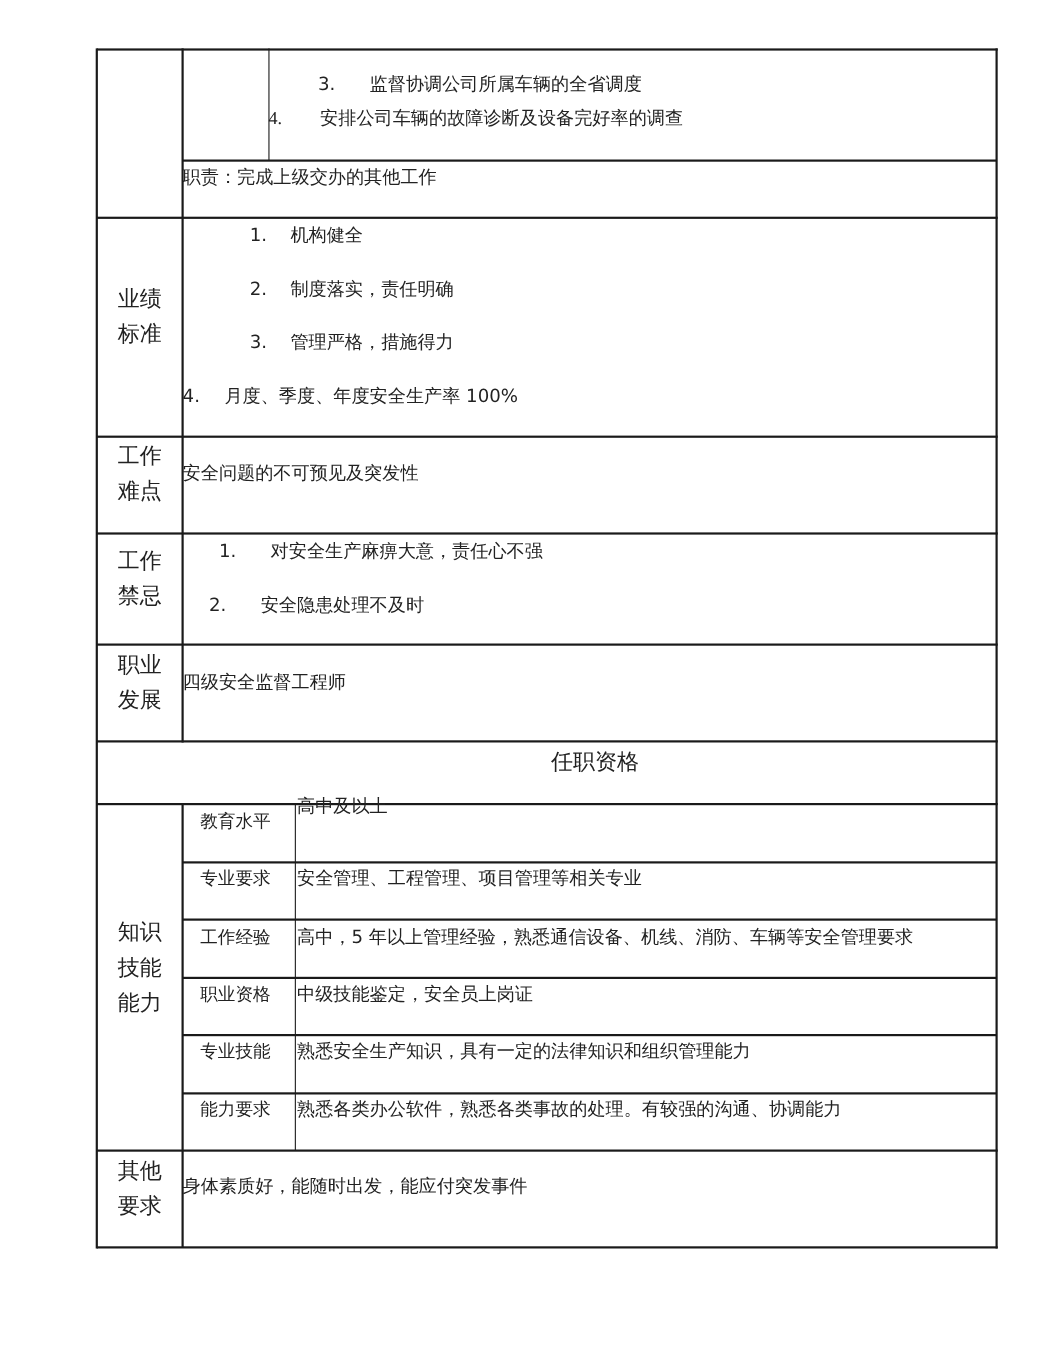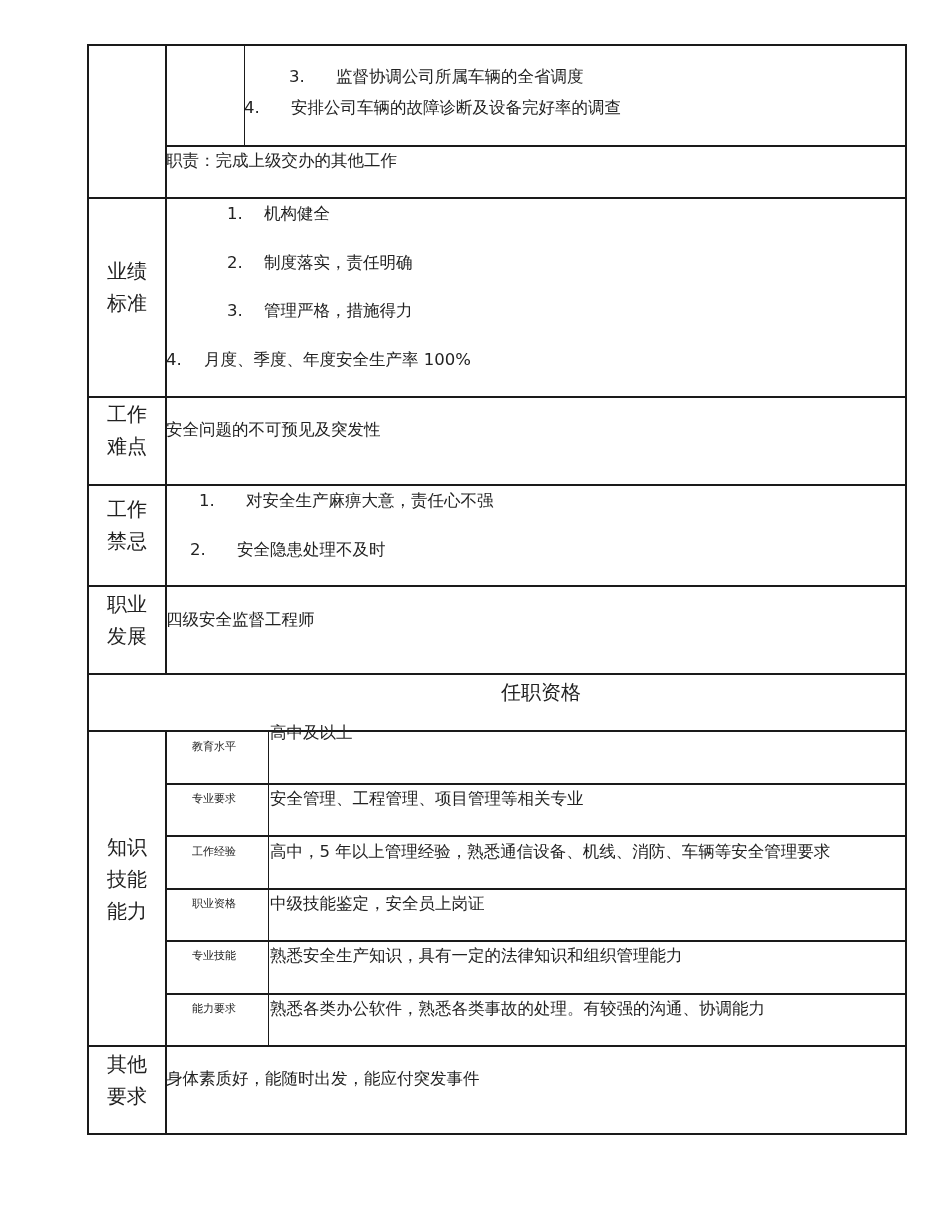--- a/index.html
+++ b/index.html
@@ -3,21 +3,21 @@
 <meta charset="utf-8">
 <style>
   html, body { margin:0; padding:0; background:#ffffff; }
   body { width:950px; height:1230px; position:relative; font-family:"DejaVu Sans", "Liberation Sans", sans-serif; color:#222; }
   .line { position:absolute; background:#1a1a1a; }
   .h { height:2px; }
   .v { width:2px; }
   .vl { width:1px; }
   .txt { position:absolute; font-size:16.5px; line-height:20px; white-space:nowrap; color:#222; }
   .lbl { position:absolute; font-size:20px; line-height:32px; width:78px; text-align:center; color:#222; }
-  .sub { position:absolute; font-size:11px; line-height:20px; width:100px; text-align:center; color:#222; }
+  .sub { position:absolute; font-size:16px; line-height:20px; width:100px; text-align:center; color:#222; }
   .num { display:inline-block; }
   .title { position:absolute; font-size:20px; line-height:26px; text-align:center; width:818px; left:88px; color:#222; }
 </style>
 </head>
 <body>
 
 <div>
 
   <div class="line h" style="left:88px;top:44px;width:819px;"></div>
   <div class="line v" style="left:87px;top:44px;height:1091px;"></div>
@@ -27,21 +27,21 @@
   <div class="line v" style="left:165px;top:44px;height:631px;"></div>
   <div class="line v" style="left:165px;top:731px;height:403px;"></div>
 
   <div class="line vl" style="left:244px;top:44px;height:102px;"></div>
   <div class="line h" style="left:166px;top:145px;width:740px;"></div>
   <div class="line h" style="left:88px;top:197px;width:819px;"></div>
 
   <div class="txt" style="left:277px;top:67px;margin-left:12px;">
     <span class="num" style="width:47px;">3.</span><span>监督协调公司所属车辆的全省调度</span>
   </div>
-  <div class="txt" style="left:244px;top:98px;">
+  <div class="txt" style="left:244px;top:98px;font-family:Liberation Serif, serif;">
     <span class="num" style="width:47px;">4.</span><span>安排公司车辆的故障诊断及设备完好率的调查</span>
   </div>
   <div class="txt" style="left:166px;top:151px;">职责：完成上级交办的其他工作</div>
 
   <div class="lbl" style="left:88px;top:255px;">
     <div>业绩</div>
     <div>标准</div>
   </div>
   <div class="txt" style="left:227px;top:204px;">
     <span class="num" style="width:37px;">1.</span><span>机构健全</span>

